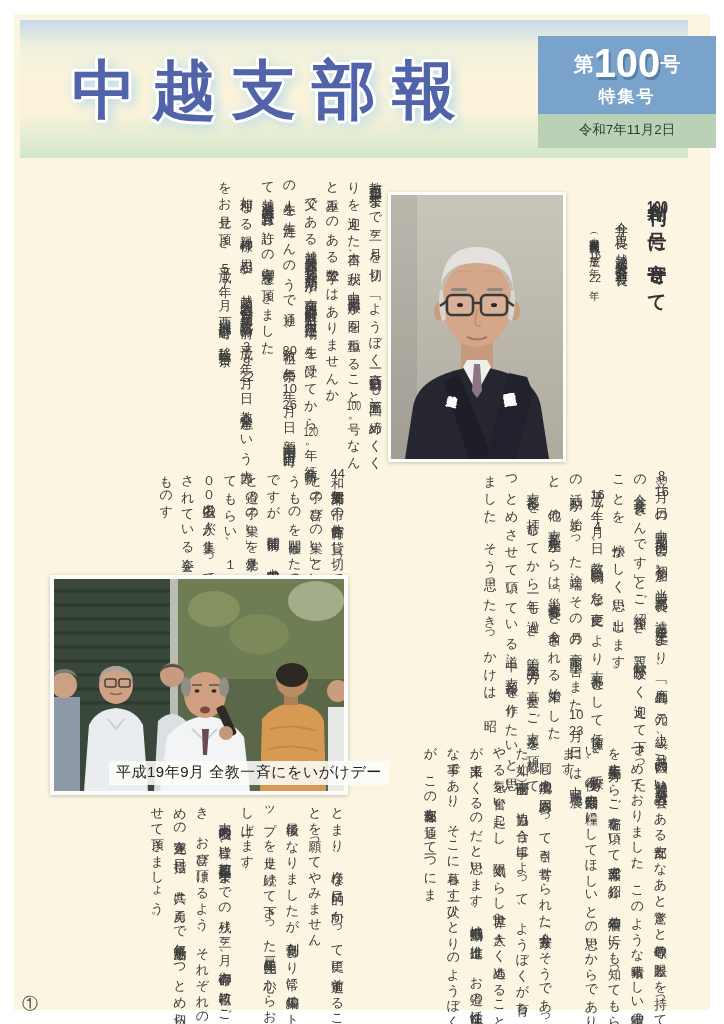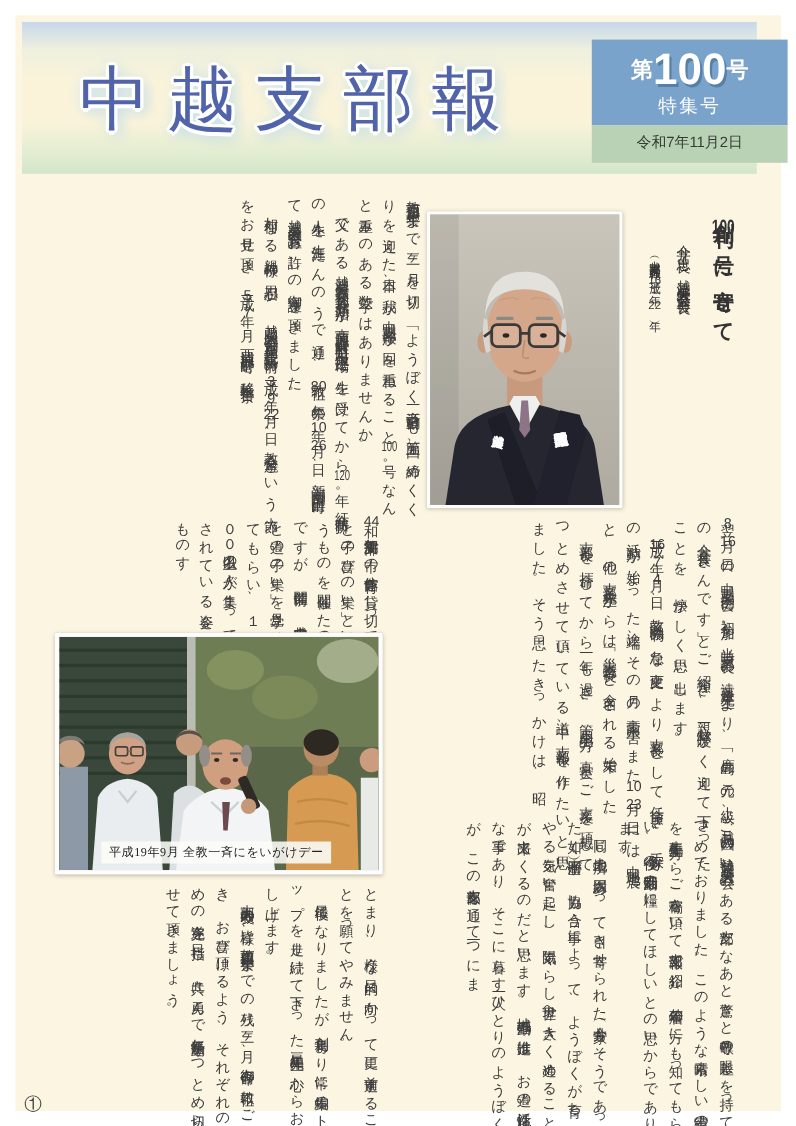--- a/index.html
+++ b/index.html
@@ -5,30 +5,30 @@
   html,body{margin:0;padding:0;}
   body{width:724px;height:1024px;background:#ffffff;font-family:"Liberation Sans",sans-serif;}
   .page{position:relative;width:724px;height:1024px;background:#ffffff;overflow:hidden;}
   .paper{position:absolute;left:14px;top:14px;width:696px;height:996px;background:#fbf5e1;}
 
   
   .masthead-bg{position:absolute;left:20px;top:20px;width:668px;height:138px;
     background:linear-gradient(180deg,#c7d8ec 0%,#eef0de 18%,#faf3da 38%,#faf3da 66%,#e4edd2 85%,#d3e6c9 100%);}
   .masthead-title{position:absolute;left:34px;top:38px;width:476px;height:104px;
     display:flex;align-items:center;justify-content:center;
-    font-size:64px;font-weight:normal;color:#5163a9;letter-spacing:16px;white-space:nowrap;
+    font-size:64px;font-weight:bold;color:#5163a9;letter-spacing:16px;white-space:nowrap;
     text-shadow:-2px -2px 0 #ffffff,2px -2px 0 #ffffff,-2px 2px 0 #ffffff,2px 2px 0 #ffffff,
       -3px 0 0 #ffffff,3px 0 0 #ffffff,0 -3px 0 #ffffff,0 3px 0 #ffffff,
       0 0 14px #bfe2f0,5px 5px 12px #b5d6ea;}
   .issue-box{position:absolute;left:538px;top:36px;width:178px;}
   .issue-top{background:#7aa3cb;color:#ffffff;text-align:center;padding:7px 0 6px 0;}
   .issue-no{line-height:1;white-space:nowrap;}
   .issue-no .sm{font-size:20px;font-weight:bold;vertical-align:6px;}
   .issue-no .big{font-size:40px;font-weight:bold;letter-spacing:0;text-shadow:2px 3px 0 #587fa6;}
-  .issue-label{font-size:17px;font-weight:normal;margin-top:2px;letter-spacing:2px;}
+  .issue-label{font-size:17px;font-weight:bold;margin-top:2px;letter-spacing:2px;}
   .issue-dates{background:#b9d2b5;color:#333c33;text-align:center;font-weight:normal;
     font-size:13.5px;line-height:1.55;padding:6px 0 7px 0;}
 
   
   .v{position:absolute;writing-mode:vertical-rl;text-orientation:mixed;color:#3c3c3c;
      font-family:"Liberation Sans",sans-serif;font-size:13px;text-align:justify;}
   .v p{margin:0;padding:0;}
   .tcy{text-combine-upright:all;-webkit-text-combine:horizontal;letter-spacing:0;}
 
   .b1head{position:absolute;left:572px;top:172px;width:100px;height:310px;}
@@ -42,22 +42,22 @@
   .b2b{left:44px;top:466px;width:304px;height:114px;line-height:21.4px;letter-spacing:0.5px;}
   .b3a{left:346px;top:738px;width:326px;height:284px;line-height:23px;letter-spacing:0.7px;}
   .b3b{left:50px;top:798px;width:298px;height:222px;line-height:22.5px;letter-spacing:0.9px;}
 
   
   .photo{position:absolute;border:3px solid #fdfdfb;box-shadow:0 1px 4px rgba(0,0,0,0.22);background:#b5b1a8;}
   .portrait{left:388px;top:192px;width:172px;height:264px;}
   .group{left:50px;top:575px;width:290px;height:212px;border-width:4px;}
   .photo svg{display:block;}
   .vsvg{writing-mode:vertical-rl;text-orientation:upright;}
-  .photo-caption{position:absolute;left:38px;bottom:6px;background:rgba(252,252,248,0.88);
-    font-size:11px;color:#222;padding:2px 7px 3px 7px;white-space:nowrap;letter-spacing:0.5px;font-family:Liberation Serif, serif;}
+  .photo-caption{position:absolute;left:55px;bottom:6px;background:rgba(252,252,248,0.88);
+    font-size:15px;color:#222;padding:2px 7px 3px 7px;white-space:nowrap;letter-spacing:0.5px;}
 
   .page-number{position:absolute;left:22px;top:994px;font-size:16px;color:#444;}
 </style>
 </head>
 <body>
 
 <div class="page">
   <div class="paper"></div>
 
   <div class="masthead-bg"></div>

